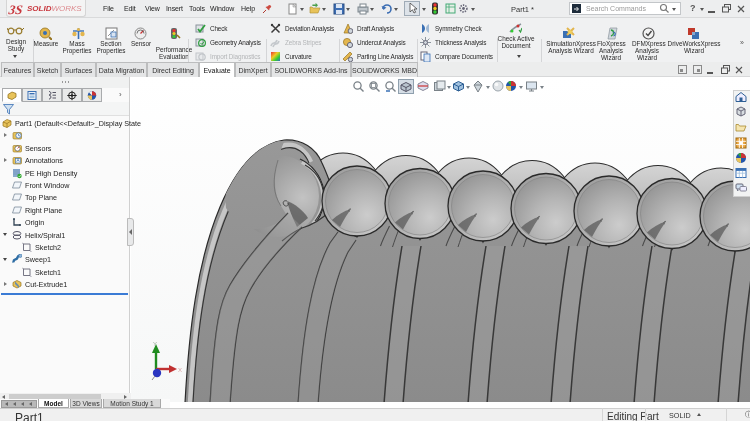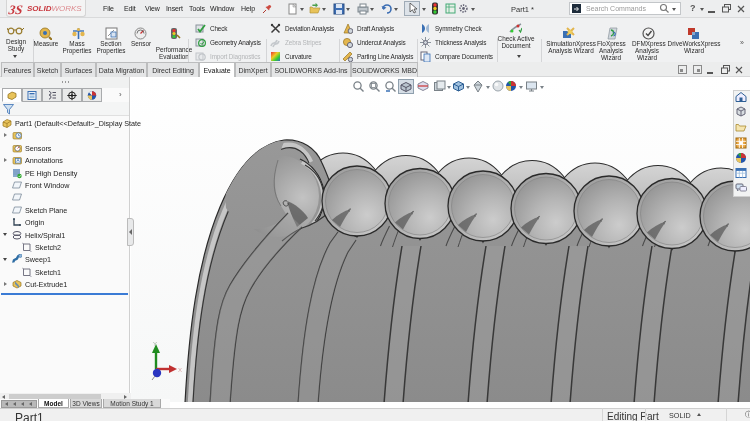--- a/index.html
+++ b/index.html
@@ -483,24 +483,25 @@
         <path d="M6.5,8 L7.4,8.9 L8.8,7.2" stroke="#fff" stroke-width="0.6" fill="none"></path>
       </svg>
       <div class="trow" style="left:25px;top:91.6px;font-size:7.2px">PE High Density</div>
       <svg class="abs" style="left:12px;top:103.0px" width="10" height="11" viewBox="0 0 10 11">
         <path d="M2.5,2 L9.5,2 L7.5,8 L0.5,8 Z" fill="#f2f6fa" stroke="#7b8a99" stroke-width="0.8"></path>
       </svg>
       <div class="trow" style="left:25px;top:104.0px;font-size:7.2px">Front Window</div>
       <svg class="abs" style="left:12px;top:115.4px" width="10" height="11" viewBox="0 0 10 11">
         <path d="M2.5,2 L9.5,2 L7.5,8 L0.5,8 Z" fill="#f2f6fa" stroke="#7b8a99" stroke-width="0.8"></path>
       </svg>
+      <div class="trow" style="left:25px;top:116.4px;font-size:7.2px">Top Plane</div>
       <svg class="abs" style="left:12px;top:127.8px" width="10" height="11" viewBox="0 0 10 11">
         <path d="M2.5,2 L9.5,2 L7.5,8 L0.5,8 Z" fill="#f2f6fa" stroke="#7b8a99" stroke-width="0.8"></path>
       </svg>
-      <div class="trow" style="left:25px;top:128.8px;font-size:7.2px">Sketch Plane</div>
+      <div class="trow" style="left:25px;top:128.8px;font-size:7.2px">Right Plane</div>
       <svg class="abs" style="left:12px;top:140.2px" width="10" height="11" viewBox="0 0 10 11">
         <path d="M2,1 L2,8 L9,8" fill="none" stroke="#345" stroke-width="1.3"></path>
         <path d="M2,1 L1,3 L3,3 Z M9,8 L7,7 L7,9 Z" fill="#345"></path>
       </svg>
       <div class="trow" style="left:25px;top:141.2px;font-size:7.2px">Origin</div>
       <div class="abs" style="left:3px;top:156.1px;width:0;height:0;border-left:2.8px solid transparent;border-right:2.8px solid transparent;border-top:3.5px solid #444"></div>
       <svg class="abs" style="left:12px;top:152.6px" width="10" height="11" viewBox="0 0 10 11">
         <ellipse cx="5" cy="3.5" rx="3.8" ry="2" fill="none" stroke="#556" stroke-width="1"></ellipse>
         <ellipse cx="5" cy="7" rx="3.8" ry="2" fill="none" stroke="#556" stroke-width="1"></ellipse>
       </svg>

